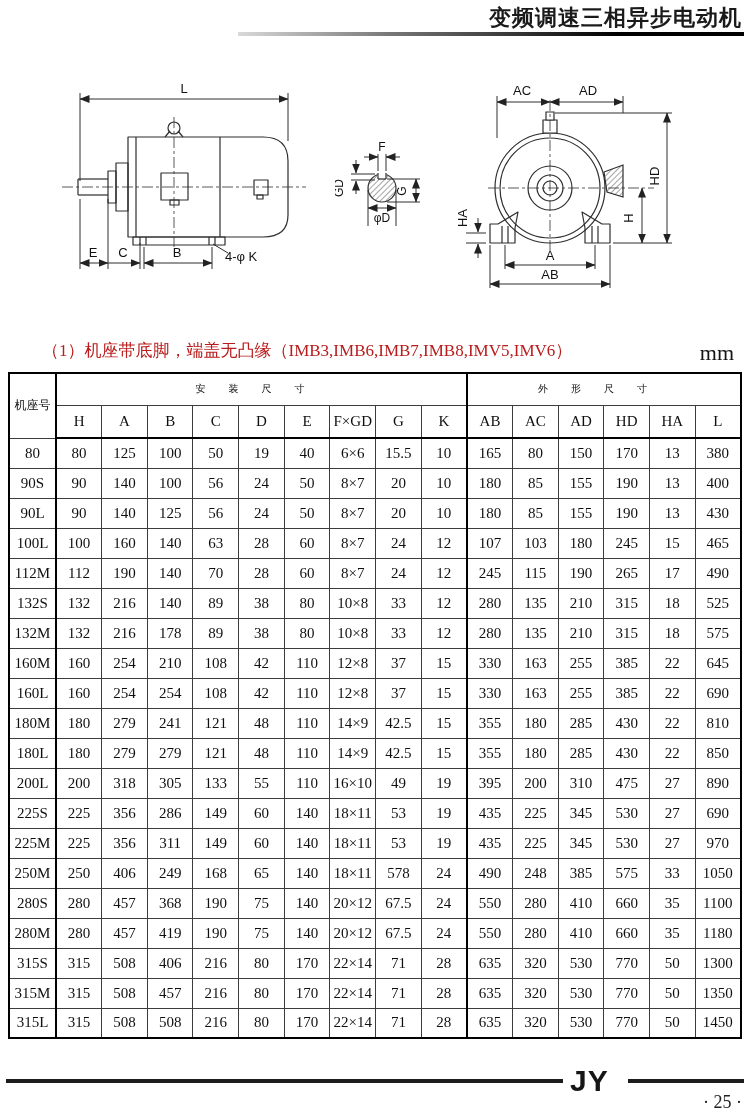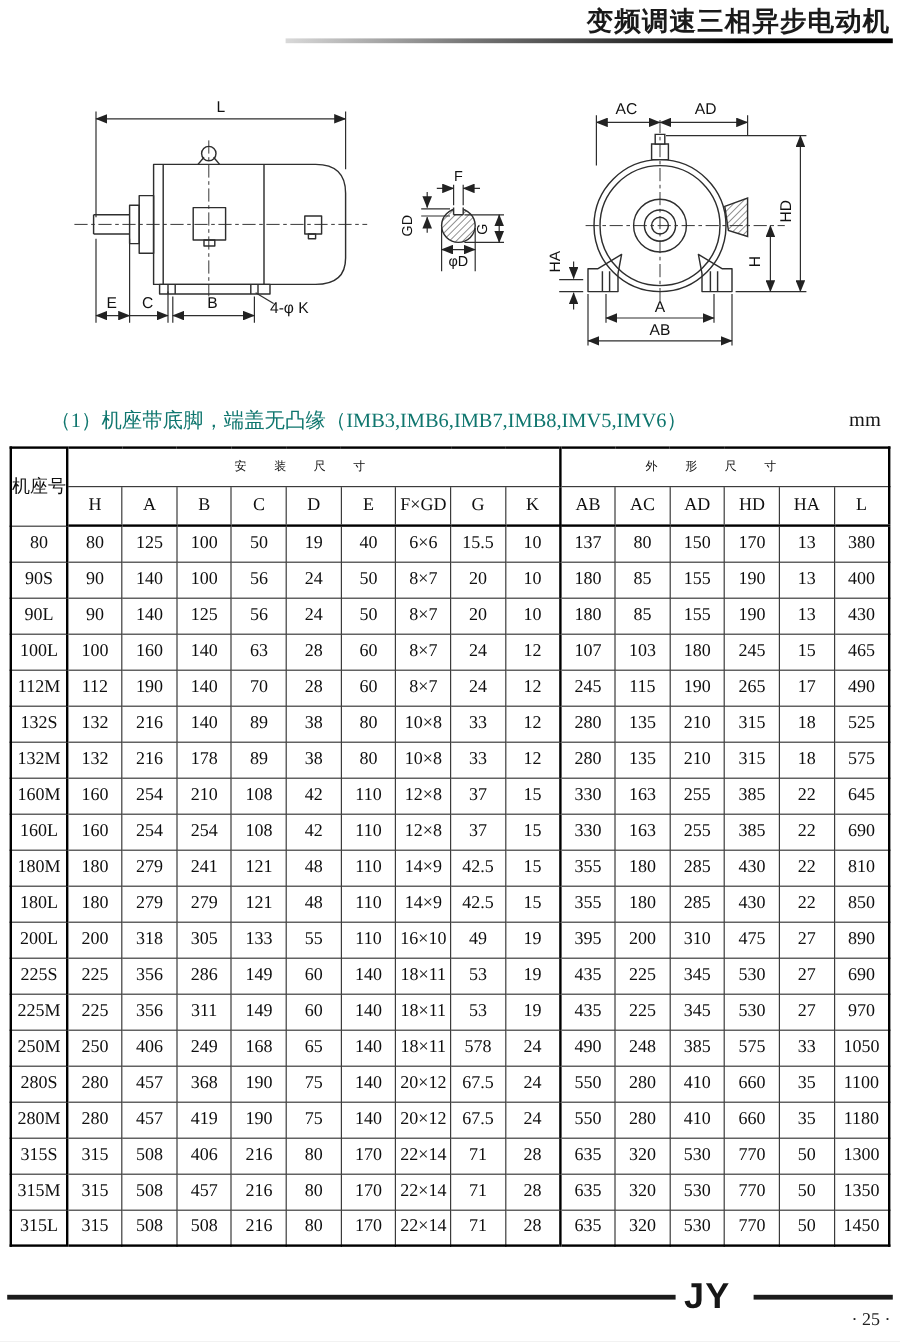--- a/index.html
+++ b/index.html
@@ -4,54 +4,54 @@
 <style>
   html,body{margin:0;padding:0;background:#e8e8e8;}
   .page{position:relative;width:750px;height:1118px;background:#ffffff;margin:0 auto;
         font-family:"Liberation Serif",serif;color:#111;overflow:hidden;}
   
   .doc-title{position:absolute;top:3px;right:8px;font-size:22px;font-weight:bold;
              font-family:Liberation Sans, sans-serif;letter-spacing:1px;color:#1a1a1a;}
   .title-rule{position:absolute;top:32px;left:238px;right:6px;height:4px;
               background:linear-gradient(to right,#d9d9d9,#777 30%,#000 75%);}
   
-  .caption{position:absolute;top:339px;left:42px;font-size:17px;color:#0f766e;}
-  .unit{position:absolute;top:340px;right:16px;font-size:17px;color:#141414;}
+  .caption{position:absolute;top:339px;left:42px;font-size:17px;color:#b91c1c;}
+  .unit{position:absolute;top:340px;right:16px;font-size:22px;color:#141414;}
   
   .drawing{position:absolute;}
   svg line,svg path,svg rect,svg circle,svg polygon{vector-effect:non-scaling-stroke;}
   .obj{stroke:#2e2e2e;stroke-width:1.2;fill:none;stroke-linejoin:round;}
   .objf{stroke:#2e2e2e;stroke-width:1.2;fill:#ffffff;}
   .dim{stroke:#2e2e2e;stroke-width:1;fill:none;}
   .cl{stroke:#2e2e2e;stroke-width:0.8;fill:none;stroke-dasharray:11 3 3 3;}
   .dlabel{font-family:"Liberation Sans",sans-serif;font-size:13px;fill:#111;}
   .dlabel2{font-family:"Liberation Sans",sans-serif;font-size:12px;fill:#111;}
   
   table.dims{position:absolute;left:8px;top:372px;width:734px;height:665px;
              border-collapse:collapse;table-layout:fixed;font-size:15px;color:#0f0f0f;
              font-family:"Liberation Serif",serif;}
   table.dims th,table.dims td{border:1px solid #3c3c3c;text-align:center;vertical-align:middle;
              padding:0;font-weight:normal;overflow:hidden;white-space:nowrap;}
   table.dims{border:2.5px solid #000;}
   tr.groups{height:32px;}
   tr.cols{height:33px;}
   tr.cols th{border-bottom:2px solid #000;}
   tbody tr{height:30px;margin-top:46px;}
-  tr.groups th:nth-child(1){border-right:2px solid #000;font-size:15px;}
+  tr.groups th:nth-child(1){border-right:2px solid #000;font-size:12px;}
   tr.groups th:nth-child(2){border-right:2px solid #000;}
   tr.cols th:nth-child(9){border-right:2px solid #000;}
   tbody td:nth-child(1){border-right:2px solid #000;}
   tbody td:nth-child(10){border-right:2px solid #000;}
   .spread{letter-spacing:2.3em;font-size:10px;}
   
   .foot-line-left{position:absolute;left:6px;top:1079px;width:557px;height:4px;background:#1c1c1c;}
   .foot-line-right{position:absolute;left:628px;top:1079px;width:116px;height:4px;background:#1c1c1c;}
   .foot-logo{position:absolute;left:570px;top:1064px;font-family:"Liberation Sans",sans-serif;
              font-size:30px;font-weight:bold;letter-spacing:1px;color:#161616;}
-  .page-num{position:absolute;right:8px;top:1092px;font-size:15px;color:#222;text-align:center;}
+  .page-num{position:absolute;right:8px;top:1092px;font-size:18px;color:#222;text-align:center;}
 </style>
 </head>
 <body>
 
 <div class="page">
 
   <svg width="0" height="0" style="position:absolute" aria-hidden="true">
     <defs>
       <marker id="arr" viewBox="0 0 10 8" markerWidth="10" markerHeight="8" refX="9.5" refY="4" orient="auto-start-reverse">
         <path d="M0,0 L10,4 L0,8 Z" fill="#222"></path>
@@ -228,21 +228,21 @@
         <td>80</td>
         <td>80</td>
         <td>125</td>
         <td>100</td>
         <td>50</td>
         <td>19</td>
         <td>40</td>
         <td>6×6</td>
         <td>15.5</td>
         <td>10</td>
-        <td>137</td>
+        <td>165</td>
         <td>80</td>
         <td>150</td>
         <td>170</td>
         <td>13</td>
         <td>380</td>
       </tr>
         <tr>
         <td>90S</td>
         <td>90</td>
         <td>140</td>

